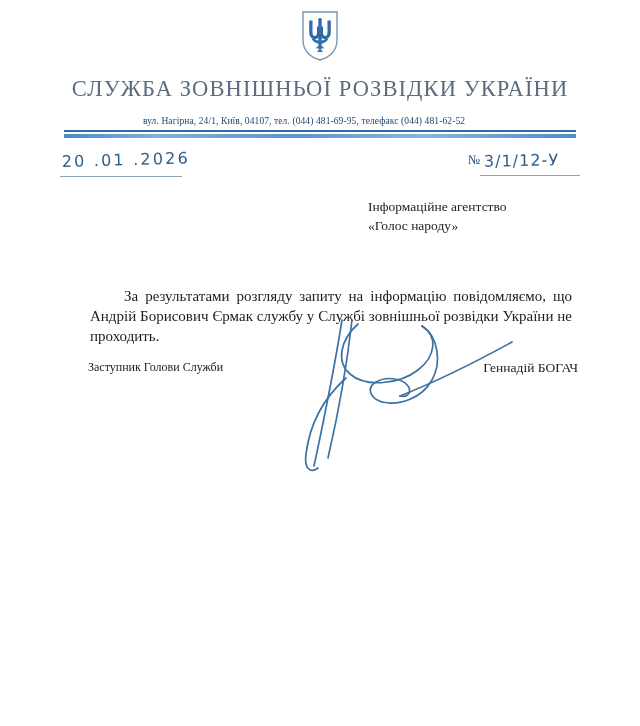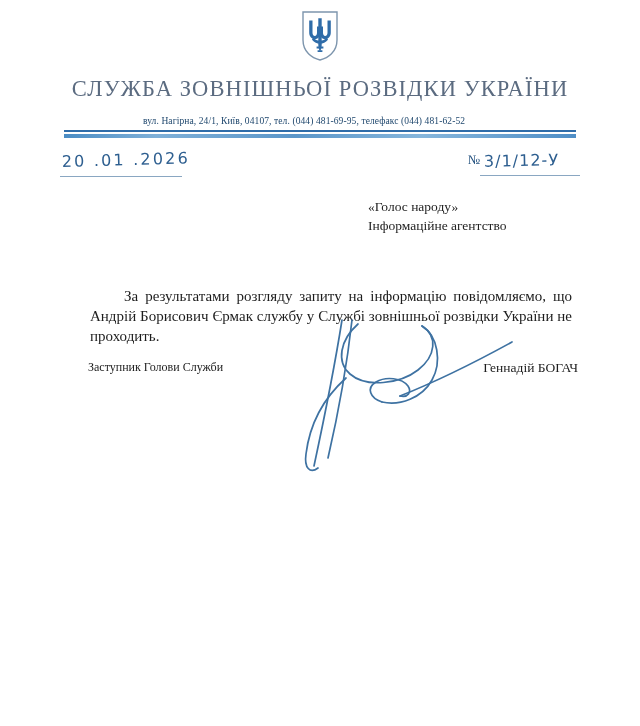--- a/index.html
+++ b/index.html
@@ -213,22 +213,22 @@
   </div>
   <div class="date-line"></div>
 
   <div class="num-block">
     <span class="num-sym">№</span>
     <span class="num-text">3/1/12-У</span>
   </div>
   <div class="num-line"></div>
 
   <div class="addressee">
+    <div>Інформаційне агентство</div>
     <div>«Голос народу»</div>
-    <div>Інформаційне агентство</div>
   </div>
 
   <div class="body-text">За результатами розгляду запиту на інформацію повідомляємо, що Андрій Борисович Єрмак службу у Службі зовнішньої розвідки України не проходить.</div>
 
   <div class="sign-left">Заступник Голови Служби</div>
 
   <div class="signature">
     <svg viewBox="0 0 240 170" width="240" height="170" aria-hidden="true">
       <g fill="none" stroke="#3e72a2" stroke-width="1.7" stroke-linecap="round">
         <path d="M62 6 C44 22 40 44 54 56 C70 70 104 66 122 52 C140 38 142 18 126 8"></path>

